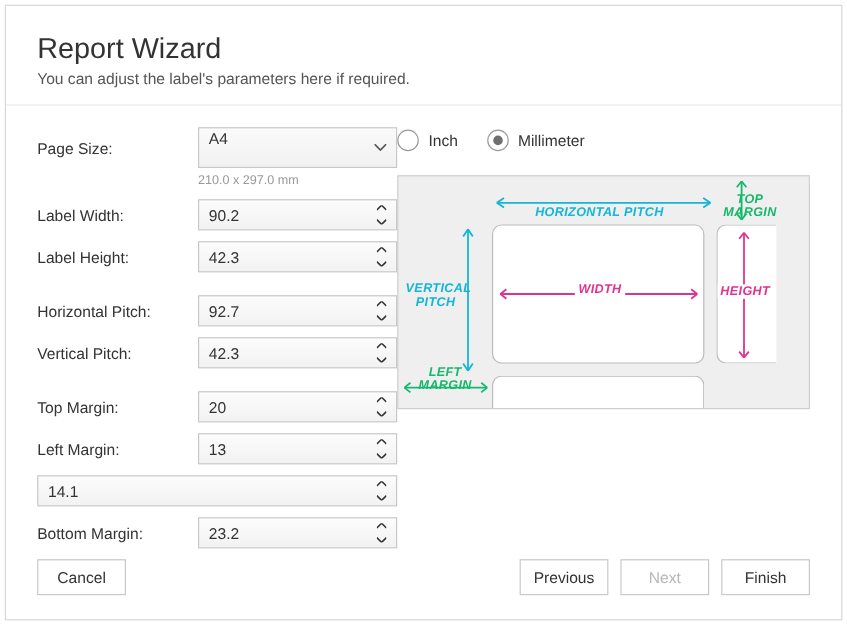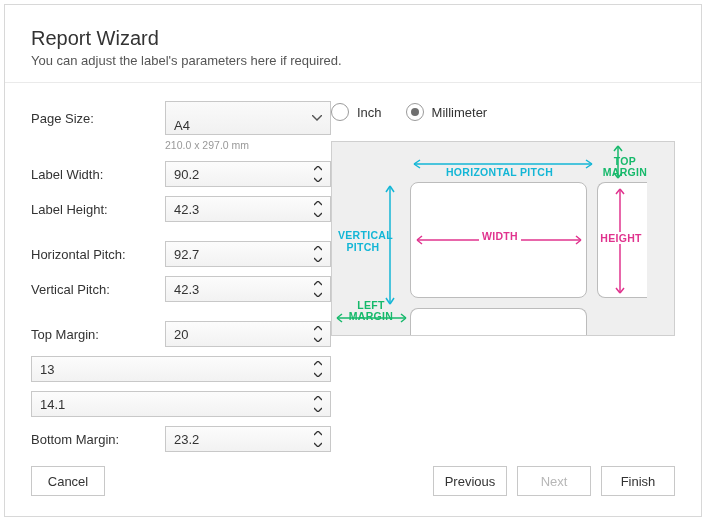--- a/index.html
+++ b/index.html
@@ -2,35 +2,35 @@
 <html><head>
 <meta charset="utf-8">
 <style>
   * { box-sizing: border-box; margin: 0; padding: 0; }
   html, body { font-family: "Segoe UI", Arial, sans-serif; font-size: 13px; color: #333; }
   body { padding: 4px; background: #fff; }
   .dialog {
     width: 698px; height: 513px; border: 1px solid #d8d8d8; background: #fff;
     padding: 22px 26px 20px 26px; position: relative;
   }
-  .title { font-size: 20px; font-weight: 400; color: #333; margin-bottom: 3px; }
+  .title { font-size: 24px; font-weight: 400; color: #333; margin-bottom: 3px; }
   .subtitle { font-size: 13px; color: #555; margin-bottom: 14px; }
   .hr { border: none; border-top: 1px solid #eaeaea; margin: 0 -26px 18px -26px; }
   .content { display: flex; }
   .left { flex: 0 0 300px; }
   .right { flex: 1; }
   .row { display: flex; align-items: center; margin-bottom: 9px; }
   .row .lbl { flex: 0 0 134px; color: #333; }
   .row .ctrl { flex: 1; }
   .gap { height: 10px; }
   .hint { font-size: 10.5px; color: #999; margin: -5px 0 10px 134px; }
   
   .select {
     height: 26px; border: 1px solid #c8c8c8; background: linear-gradient(#fafafa,#f1f1f1);
-    display: flex; align-items: flex-start; padding: 16px 8px; position: relative; cursor: pointer;
+    display: flex; align-items: flex-end; padding: 16px 8px; position: relative; cursor: pointer;
   }
   .select .caret { position: absolute; right: 8px; top: 50%; transform: translateY(-50%); }
   .caret svg { display: block; }
   
   .spin {
     height: 26px; border: 1px solid #c8c8c8; background: linear-gradient(#fcfcfc,#f2f2f2);
     display: flex; align-items: center; padding: 0 8px; position: relative;
   }
   .spin-btns { position: absolute; right: 4px; top: 1px; bottom: 1px; width: 16px;
     display: flex; flex-direction: column; justify-content: space-between; }
@@ -48,21 +48,21 @@
     width: 100%; height: 195px; border: 1px solid #cfcfcf; background: #efefef;
     position: relative; overflow: hidden; font-weight: 700; font-size: 10.5px;
     font-family: Arial, sans-serif;
   }
   .label-card {
     position: absolute; background: #fff; border: 1px solid #bcbcbc; border-radius: 8px;
   }
   .label-big { left: 78px; top: 40px; width: 177px; height: 116px; }
   .label-right { left: 265px; top: 40px; width: 50px; height: 116px; border-right: none; border-top-right-radius: 0; border-bottom-right-radius: 0;}
   .label-bottom { left: 78px; top: 166px; width: 177px; height: 30px; border-bottom: none; border-bottom-left-radius: 0; border-bottom-right-radius:0;}
-  .txt { position: absolute; text-align: center; letter-spacing: .3px; }
+  .txt { position: absolute; text-align: center; letter-spacing: .3px; font-style: italic; }
   .cyan { color: #13b6d6; }
   .green { color: #16b96b; }
   .magenta { color: #e0338e; }
   .arrow-line { position: absolute; }
   .summary { text-align: right; margin-top: 14px; color: #333; font-size: 13px;}
   
   .footer {
     position: absolute; left: 26px; right: 26px; bottom: 20px;
     display: flex; justify-content: space-between; align-items: center;
   }
@@ -203,20 +203,21 @@
                   <svg width="8" height="5">
                     <path d="M0 1 L4 5 L8 1" fill="none" stroke="#333" stroke-width="1.3"></path>
                   </svg>
                 </span>
           </span>
             </div>
           </div>
       </div>
 
       <div class="row">
+        <div class="lbl">Left Margin:</div>
         <div class="ctrl">
             <div class="spin">
           <span>13</span>
           <span class="spin-btns">
             <span class="spin-up">
                   <svg width="8" height="5">
                     <path d="M0 4 L4 0 L8 4" fill="none" stroke="#333" stroke-width="1.3"></path>
                   </svg>
                 </span>
             <span class="spin-down">

